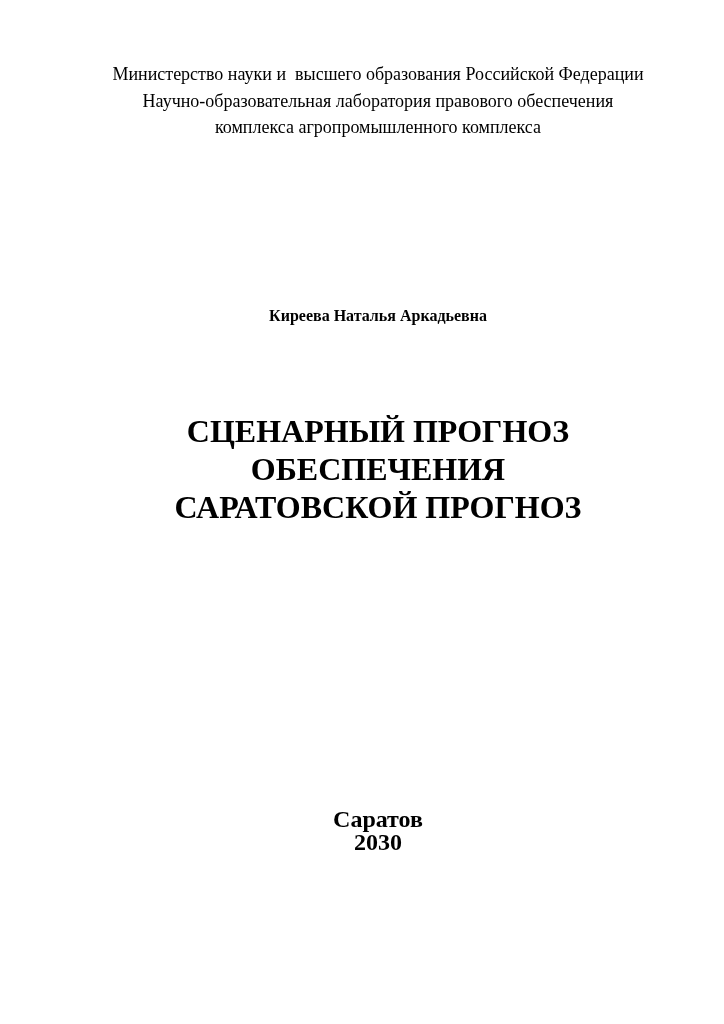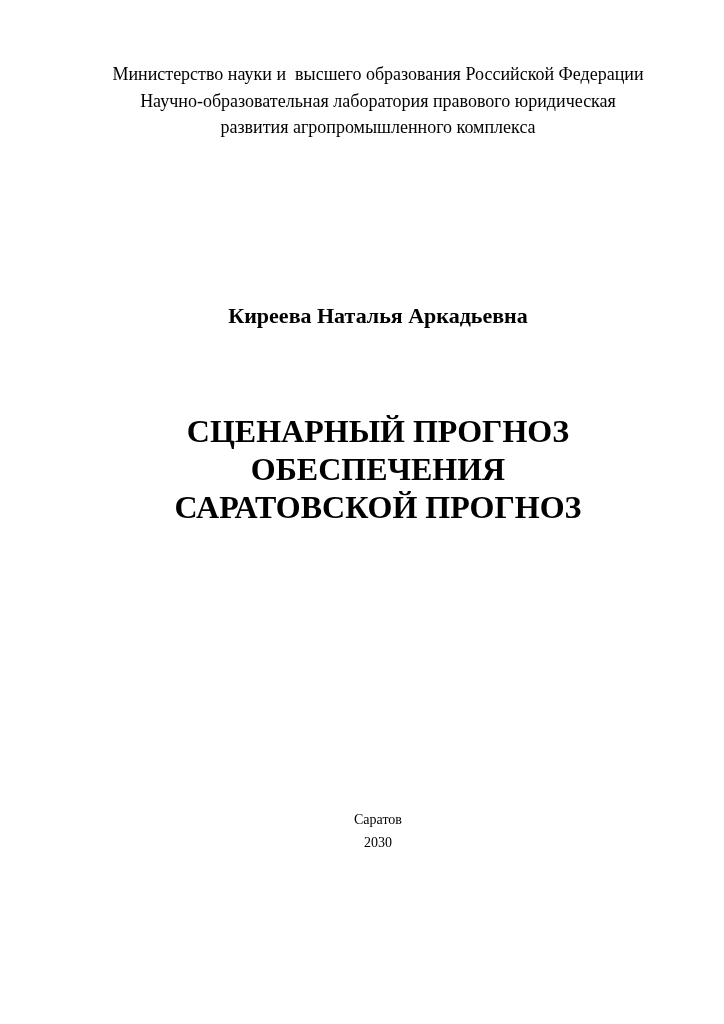--- a/index.html
+++ b/index.html
@@ -32,45 +32,45 @@
     margin: 0 0 1px 0;
     white-space: pre-wrap;
   }
   .header-block p.narrow {
     max-width: 478px;
     margin-left: auto;
     margin-right: auto;
   }
   .author-block {
     top: 303px;
-    font-size: 22px;
+    font-size: 16px;
     font-weight: bold;
     line-height: 26px;
   }
   .title-block {
     top: 412px;
     font-size: 32px;
     font-weight: bold;
     line-height: 38px;
   }
   .footer-block {
     top: 808px;
-    font-size: 14px;
-    font-weight: normal;
+    font-size: 24px;
+    font-weight: bold;
     line-height: 23px;
   }
 </style>
 </head>
 <body>
 
 <div class="page">
 
   <div class="block header-block">
     <p>Министерство науки и  высшего образования Российской Федерации</p>
-    <p class="narrow">Научно-образовательная лаборатория правового юридическая развития агропромышленного комплекса</p>
+    <p class="narrow">Научно-образовательная лаборатория правового обеспечения комплекса агропромышленного комплекса</p>
   </div>
 
   <div class="block author-block">Киреева Наталья Аркадьевна</div>
 
   <div class="block title-block">
     <div>СЦЕНАРНЫЙ ПРОГНОЗ ОБЕСПЕЧЕНИЯ</div>
     <div>САРАТОВСКОЙ ПРОГНОЗ</div>
   </div>
 
   <div class="block footer-block">

